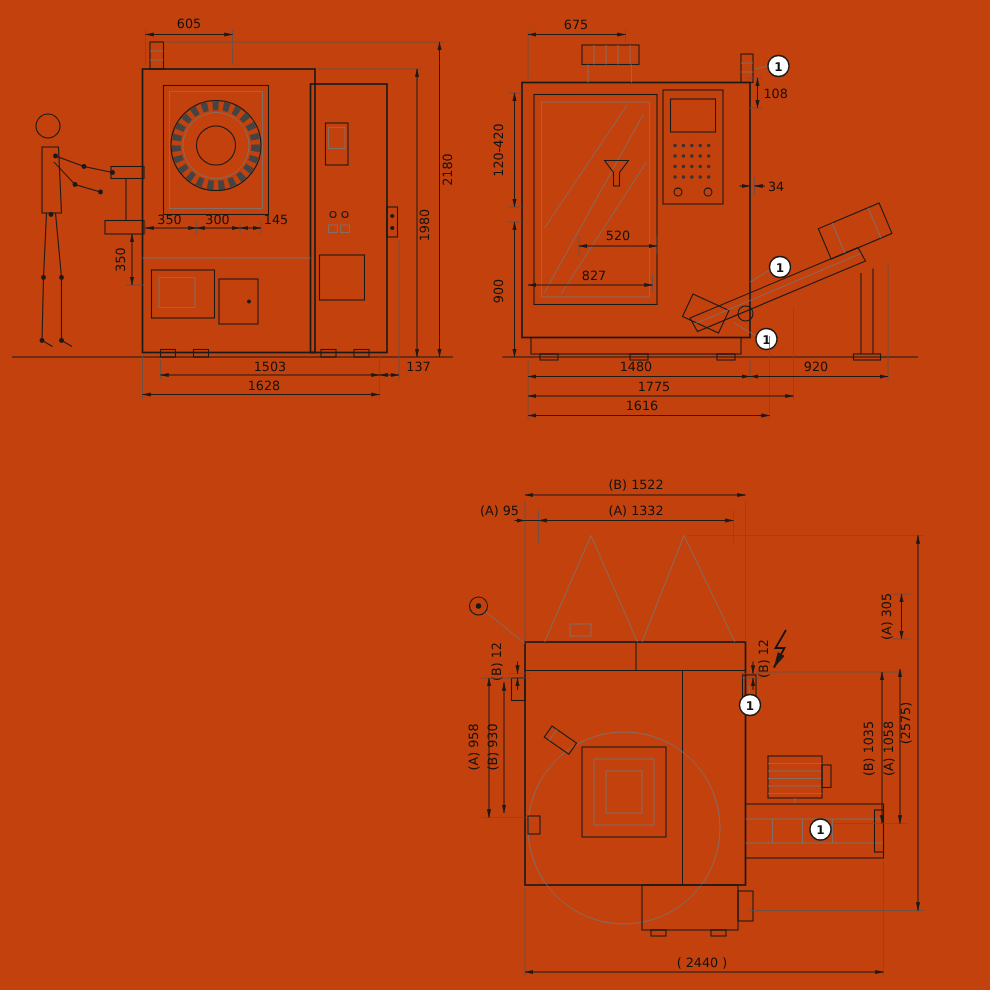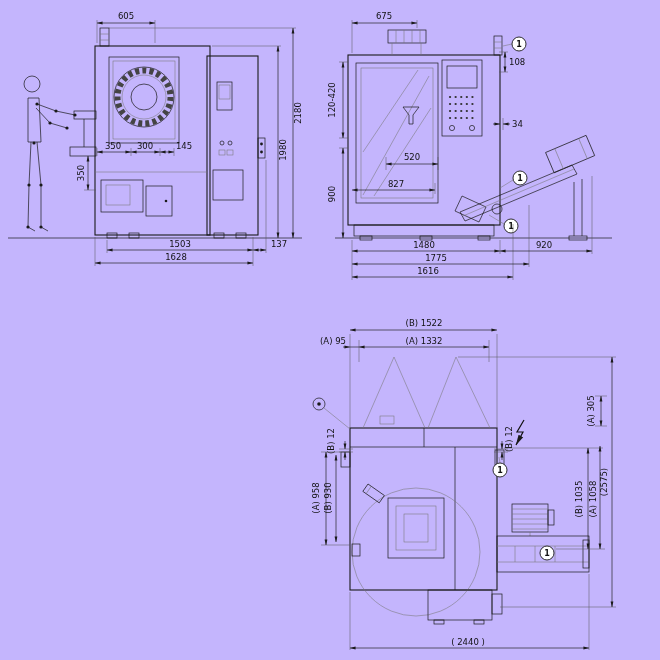--- a/index.html
+++ b/index.html
@@ -1,16 +1,16 @@
 <!DOCTYPE html>
 <html><head>
 <meta charset="utf-8">
 <style>
   html,body { margin:0; padding:0; background:#ffffff; }
-  .stage { position:relative; width:660px; height:660px; background:#c4b5fd; overflow:hidden; }
+  .stage { position:relative; width:660px; height:660px; background:#c2410c; overflow:hidden; }
   svg { display:block; }
   svg text { font-family:"DejaVu Sans", sans-serif; font-size:8.5px; fill:#111; }
   .lbl { text-anchor:middle; }
   .ol  { fill:none; stroke:#1a1a1a; stroke-width:1.1; }
   .ml  { fill:none; stroke:#1a1a1a; stroke-width:0.7; }
   .tl  { fill:none; stroke:#777;    stroke-width:0.55; }
   .dim { fill:none; stroke:#1a1a1a; stroke-width:0.65; }
   .ext { fill:none; stroke:#555;    stroke-width:0.5; }
   .dot { fill:#1a1a1a; stroke:none; }
   .co  { fill:#fff; stroke:#1a1a1a; stroke-width:0.9; }

